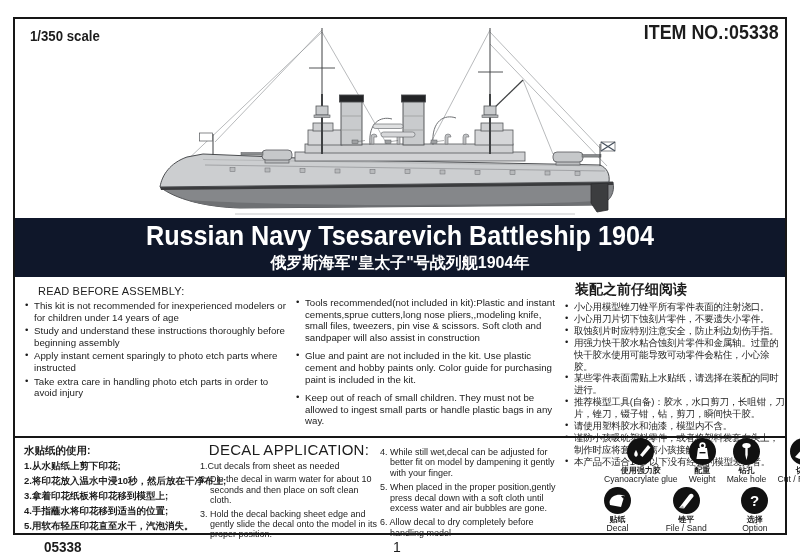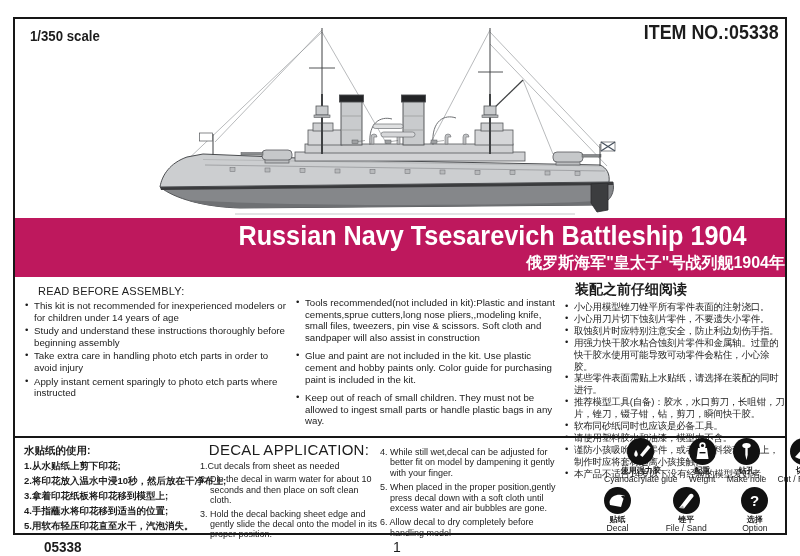--- a/index.html
+++ b/index.html
@@ -16,21 +16,21 @@
     position:absolute; left:30px; top:27px; font-size:15px; font-weight:bold;
     transform:scaleX(0.88); transform-origin:left top; letter-spacing:0;
   }
   .item-no {
     position:absolute; right:21px; top:20px; font-size:21px; font-weight:bold;
     transform:scaleX(0.85); transform-origin:right top;
   }
   .ship-wrap { position:absolute; left:145px; top:24px; width:565px; height:194px; }
   .title-band {
     position:absolute; left:15px; top:218px; width:770px; height:59px;
-    background:#be185d; color:#ffffff; text-align:right; overflow:hidden;
+    background:#0f172a; color:#ffffff; text-align:center; overflow:hidden;
   }
   .title-en {
     font-size:28px; font-weight:bold; line-height:32px; margin-top:2px;
     transform:scaleX(0.9); transform-origin:center top; white-space:nowrap;
   }
   .title-zh { font-size:16px; font-weight:bold; line-height:20px; margin-top:1px; }
 
   
   .rba-col { position:absolute; left:25px; top:285px; width:268px; }
   .rba-head { font-size:11px; letter-spacing:0.2px; margin-left:13px; margin-bottom:3px; }
@@ -196,39 +196,38 @@
 
 <div class="title-band">
   <div class="title-en">Russian Navy Tsesarevich Battleship 1904</div>
   <div class="title-zh">俄罗斯海军"皇太子"号战列舰1904年</div>
 </div>
 
 <div class="rba-col">
   <div class="rba-head">READ BEFORE ASSEMBLY:</div>
   <div class="blt">This kit is not recommended for inexperienced modelers or for children under 14 years of age</div>
   <div class="blt">Study and understand these instructions thoroughly before beginning assembly</div>
+  <div class="blt">Apply instant cement sparingly to photo etch parts where instructed</div>
   <div class="blt">Take extra care in handling photo etch parts in order to avoid injury</div>
-  <div class="blt">Apply instant cement sparingly to photo etch parts where instructed</div>
 </div>
 
 <div class="tools-col">
   <div class="blt">Tools recommended(not included in kit):Plastic and instant cements,sprue cutters,long nose pliers,,modeling knife, small files, tweezers, pin vise &amp; scissors. Soft cloth and sandpaper will also assist in construction</div>
   <div class="blt">Glue and paint are not included in the kit. Use plastic cement and hobby paints only. Color guide for purchasing paint is included in the kit.</div>
   <div class="blt">Keep out of reach of small children. They must not be allowed to ingest small parts or handle plastic bags in any way.</div>
 </div>
 
 <div class="zh-col">
   <div class="zh-head">装配之前仔细阅读</div>
   <div class="blt">小心用模型锉刀锉平所有零件表面的注射浇口。</div>
   <div class="blt">小心用刀片切下蚀刻片零件，不要遗失小零件。</div>
   <div class="blt">取蚀刻片时应特别注意安全，防止利边划伤手指。</div>
   <div class="blt">用强力快干胶水粘合蚀刻片零件和金属轴。过量的快干胶水使用可能导致可动零件会粘住，小心涂胶。</div>
   <div class="blt">某些零件表面需贴上水贴纸，请选择在装配的同时进行。</div>
   <div class="blt">推荐模型工具(自备)：胶水，水口剪刀，长咀钳，刀片，锉刀，镊子钳，钻，剪刀，瞬间快干胶。</div>
-  <div class="blt">软布同砂纸同时也应该是必备工具。</div>
   <div class="blt">请使用塑料胶水和油漆，模型内不含。</div>
   <div class="blt">谨防小孩吸吮塑料零件，或者将塑料袋套在头上，制作时应将套材远离小孩接触。</div>
   <div class="blt">本产品不适合14岁以下没有经验的模型爱好者。</div>
 </div>
 
 <div class="h-divider"></div>
 
 <div class="dz-col">
   <div class="dz-head">水贴纸的使用:</div>
   <div class="dz-step">1.从水贴纸上剪下印花;</div>

